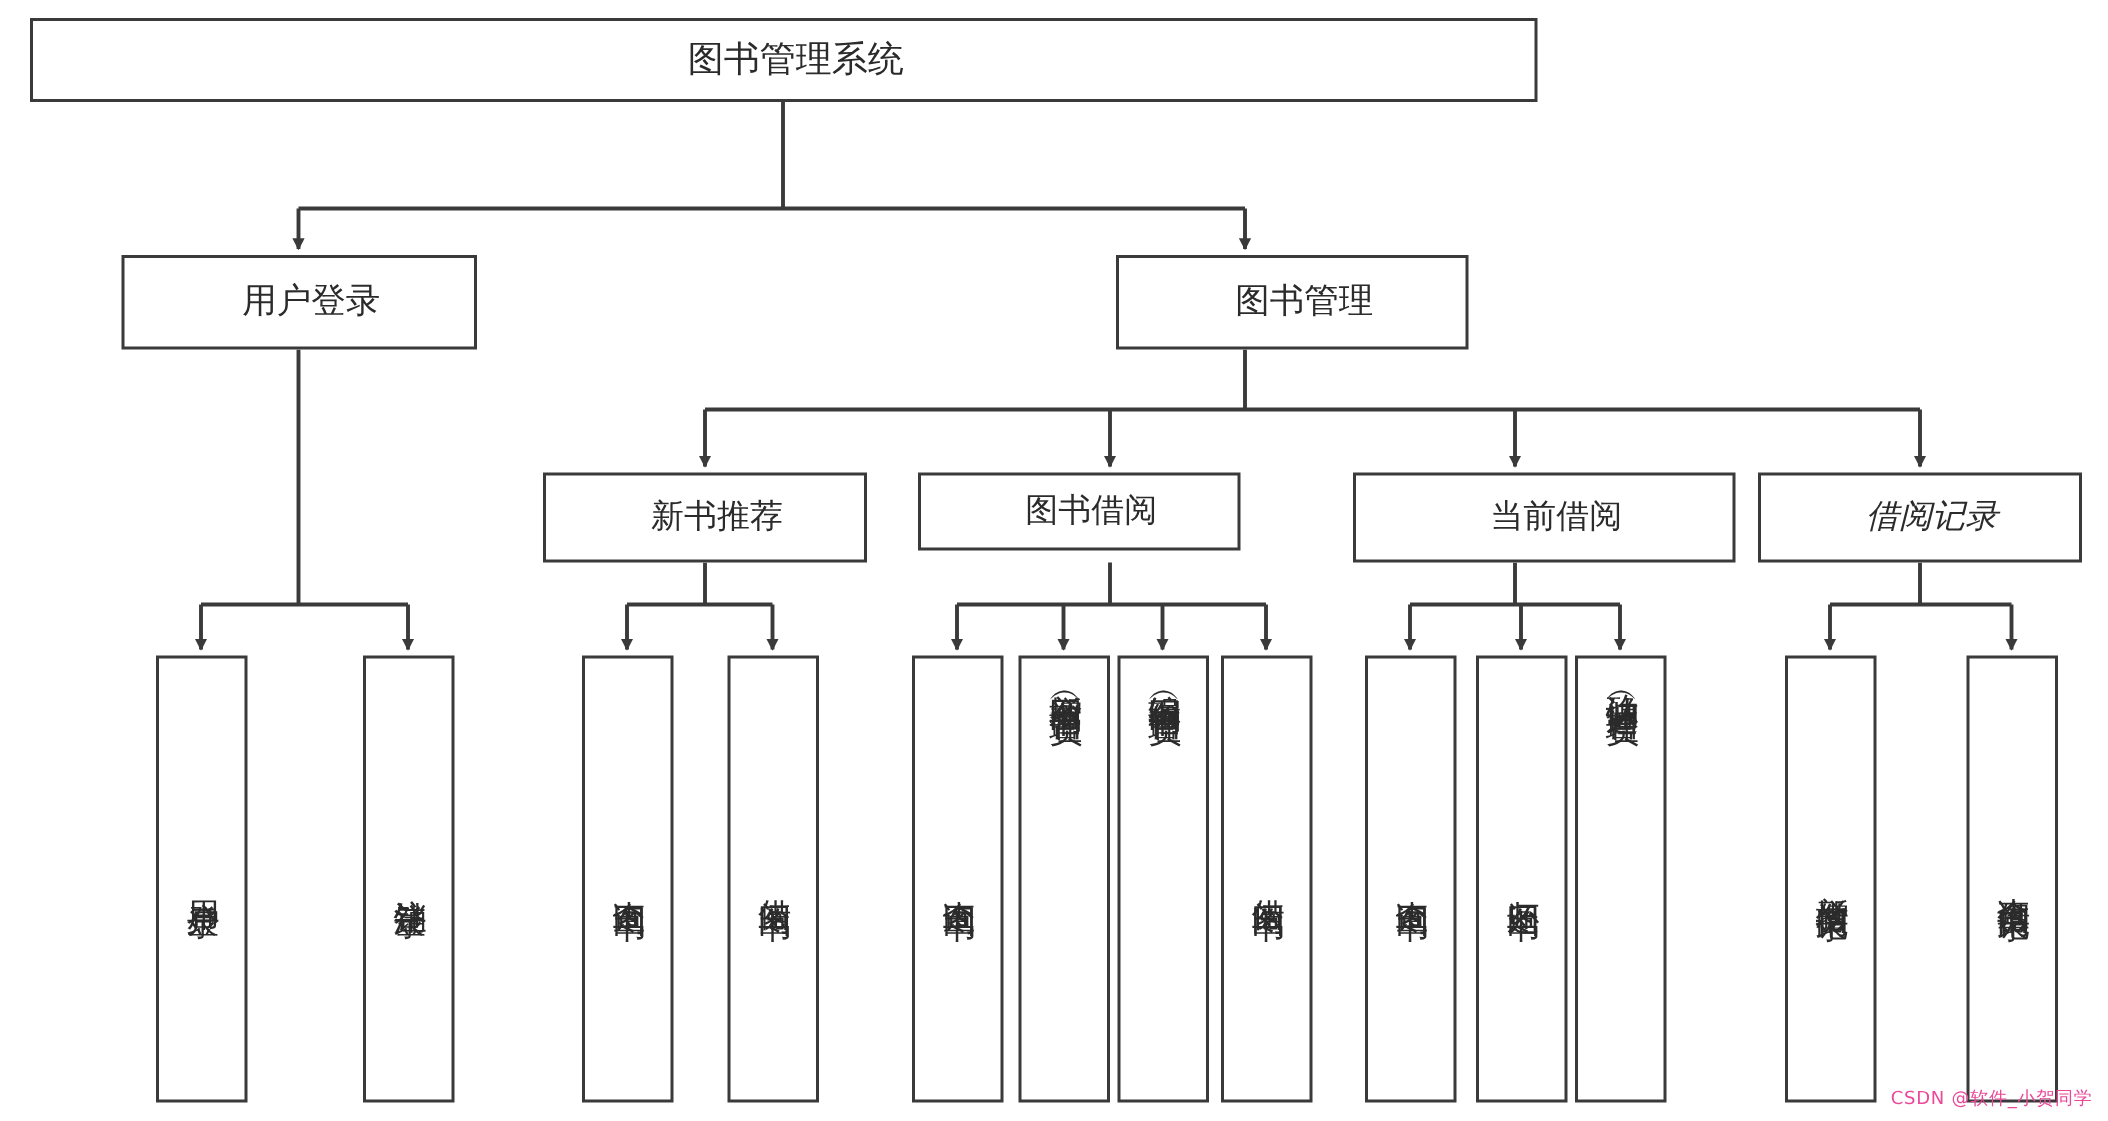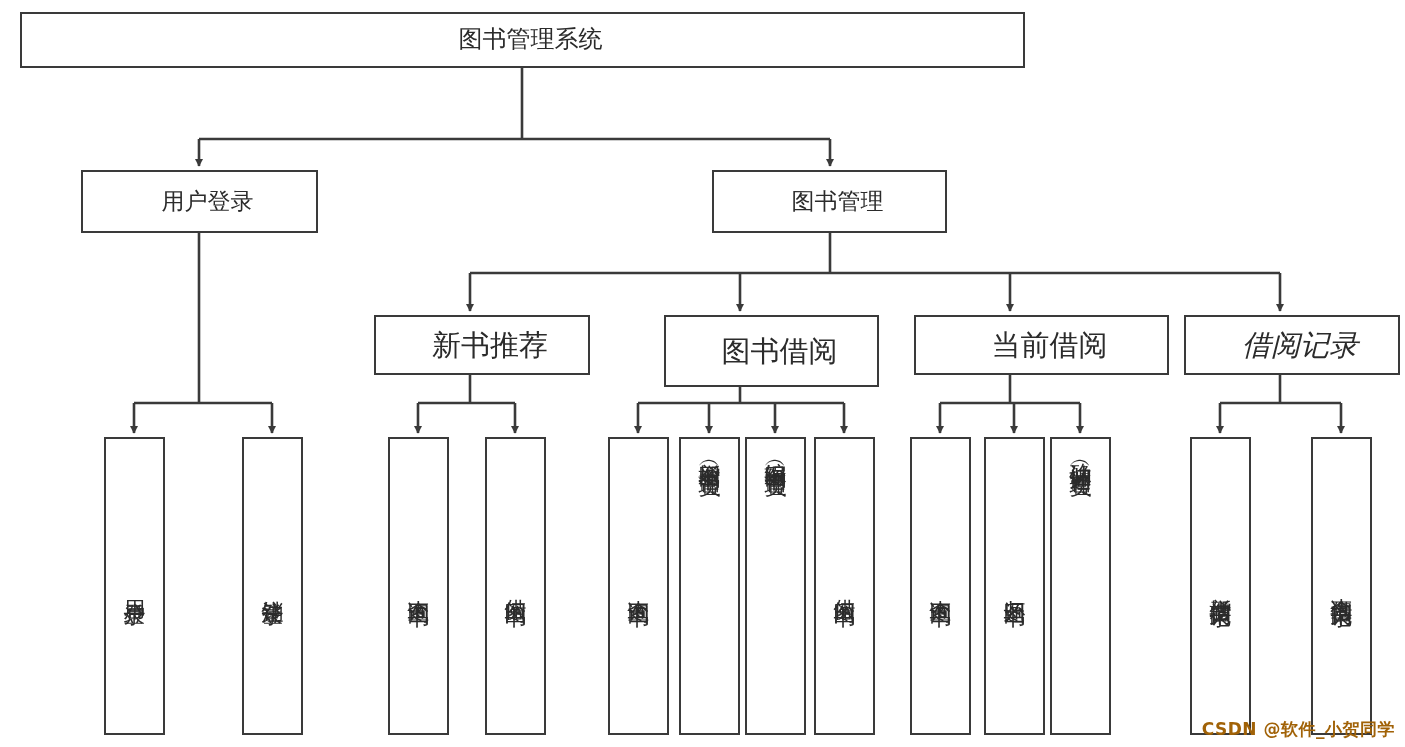--- a/index.html
+++ b/index.html
@@ -44,48 +44,46 @@
     text-align: center;
     white-space: pre;
   }
   .node.root {
     font-size: 24px;
   }
   .node.level2 {
     font-size: 23px;
   }
   .node.level3 {
-    font-size: 29px;
-    margin-left: 12px;
+    font-size: 22px;
   }
   .node.leaf {
     font-size: 22px;
     padding: 6px 0;
     align-items: flex-start;
   }
   .node.leaf .node-label {
     writing-mode: vertical-rl;
     text-orientation: upright;
     letter-spacing: 2px;
     line-height: 1;
     margin: 0 auto;
   }
   .node.leaf.align-center {
     align-items: center;
   }
   #watermark {
     position: absolute;
     right: 10px;
     bottom: 6px;
-    font-size: 17px;
-    color: #a16207;
+    font-size: 12px;
+    color: #ec4899;
     letter-spacing: 0.5px;
     z-index: 5;
     white-space: pre;
-    font-weight: bold;
   }
 </style>
 </head>
 <body>
 
 <div id="diagram-root">
 
   <svg id="edge-layer" viewBox="0 0 1405 747" width="1405" height="747" xmlns="http://www.w3.org/2000/svg">
     <defs>
       <marker id="arrowhead" markerWidth="9" markerHeight="9" refX="7.2" refY="4.5" orient="auto" markerUnits="userSpaceOnUse">
@@ -136,27 +134,27 @@
     </g>
   </svg>
 
   <div id="node-layer">
       <div class="node root" style="left: 20px; top: 12px; width: 1005px; height: 56px;">
         <span class="node-label">图书管理系统</span>
       </div>
       <div class="node level2" style="left: 81px; top: 170px; width: 237px; height: 63px;">
         <span class="node-label">用户登录</span>
       </div>
-      <div class="node level2" style="left: 712px; top: 170px; width: 235px; height: 63px;">
+      <div class="node level2" style="left: 744px; top: 170px; width: 235px; height: 63px;">
         <span class="node-label">图书管理</span>
       </div>
       <div class="node level3" style="left: 362px; top: 315px; width: 216px; height: 60px;">
         <span class="node-label">新书推荐</span>
       </div>
-      <div class="node level3" style="left: 652px; top: 315px; width: 215px; height: 72px;">
+      <div class="node level3" style="left: 612px; top: 315px; width: 215px; height: 52px;">
         <span class="node-label">图书借阅</span>
       </div>
       <div class="node level3" style="left: 902px; top: 315px; width: 255px; height: 60px;">
         <span class="node-label">当前借阅</span>
       </div>
       <div class="node level3" style="left: 1172px; top: 315px; width: 216px; height: 60px; font-style: italic;">
         <span class="node-label">借阅记录</span>
       </div>
       <div class="node leaf align-center" style="left: 104px; top: 437px; width: 61px; height: 298px;">
         <span class="node-label">用户登录</span>

